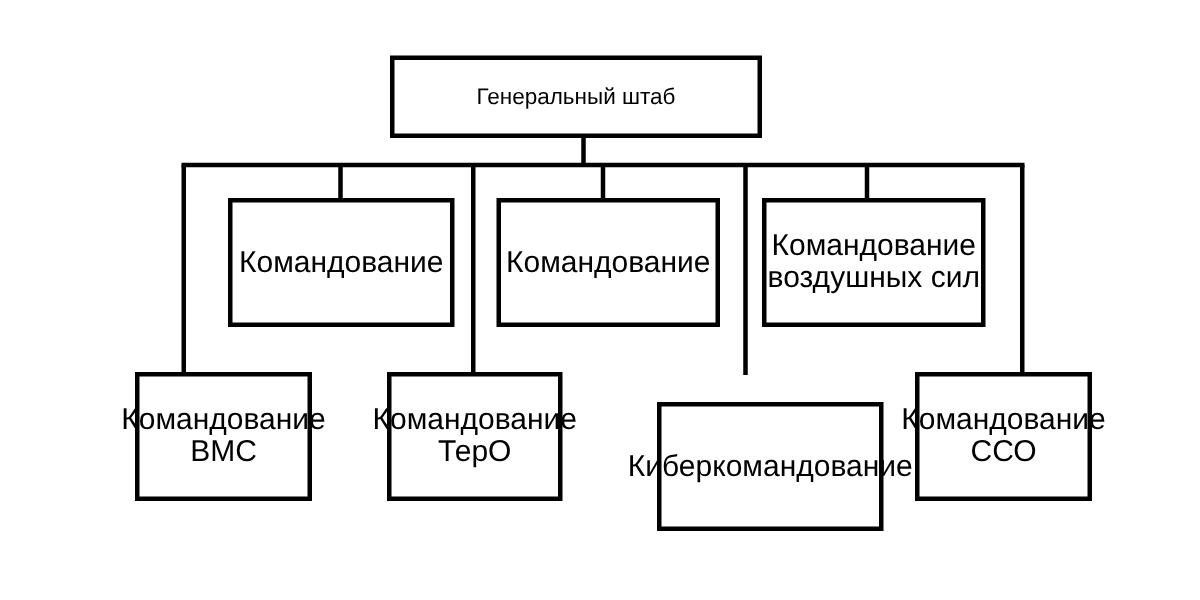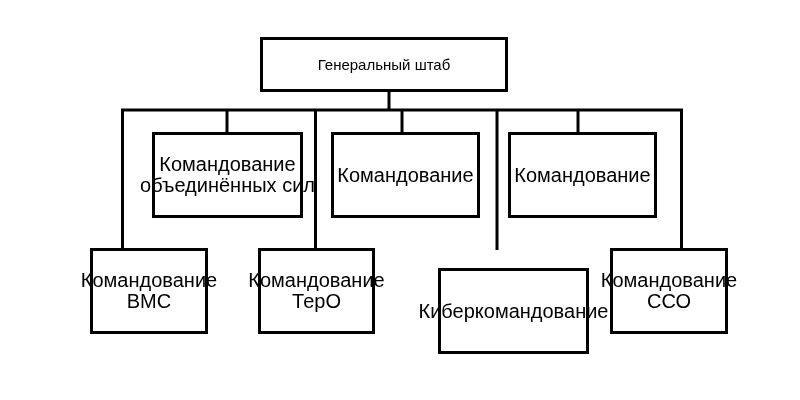--- a/index.html
+++ b/index.html
@@ -76,29 +76,29 @@
     <line x1="497" y1="110" x2="497" y2="250"></line>
     <line x1="681.5" y1="110" x2="681.5" y2="250"></line>
   </svg>
 
   <div class="node root n-general">
     <span>Генеральный штаб</span>
   </div>
 
   <div class="node n-joint">
     <span>Командование</span>
-    <span>объединённых сил</span>
   </div>
 
   <div class="node n-ground">
     <span>Командование</span>
   </div>
 
   <div class="node n-air">
     <span>Командование</span>
+    <span>воздушных сил</span>
   </div>
 
   <div class="node n-navy">
     <span>Командование</span>
     <span>ВМС</span>
   </div>
 
   <div class="node n-tero">
     <span>Командование</span>
     <span>ТерО</span>

